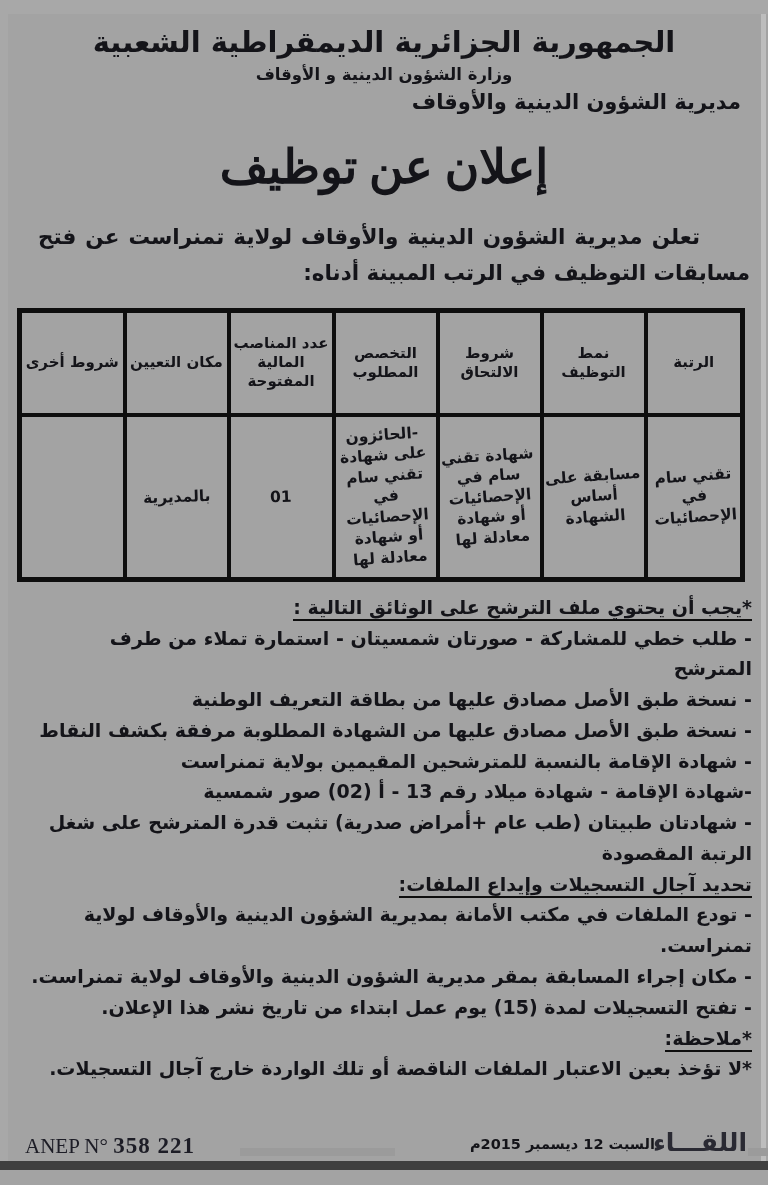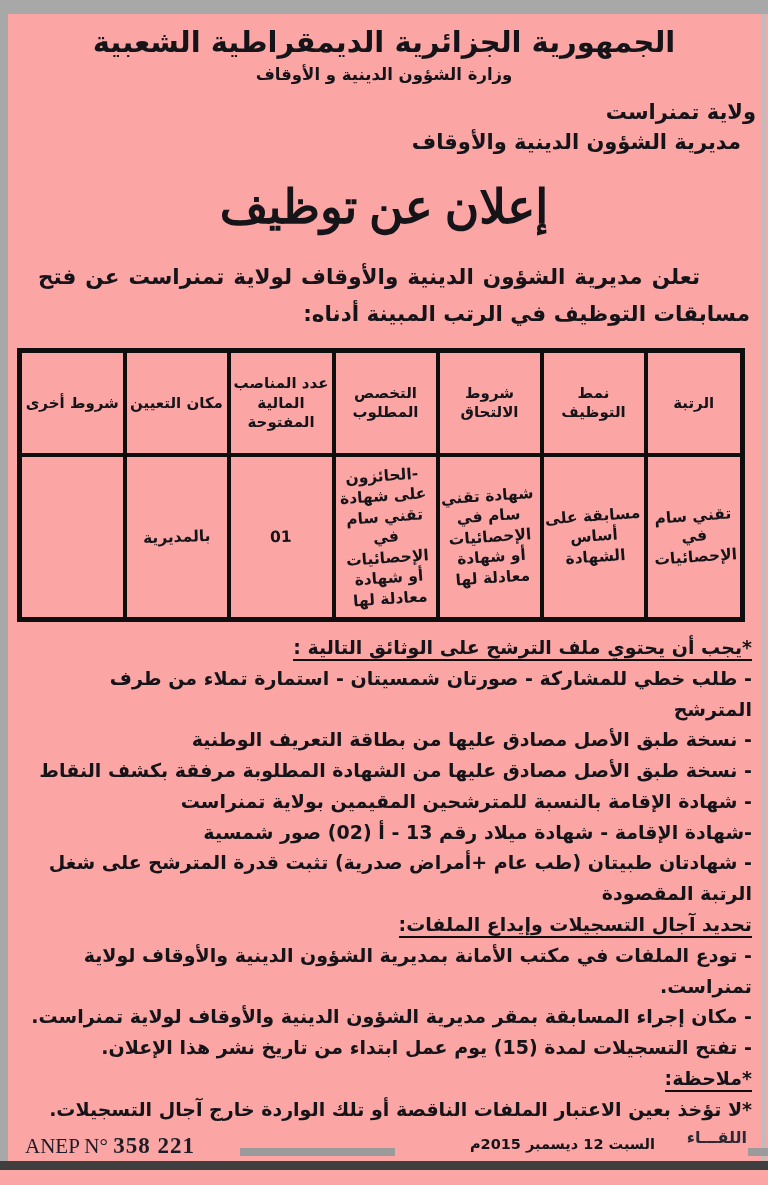--- a/index.html
+++ b/index.html
@@ -2,21 +2,21 @@
 <html lang="ar"><head>
 <meta charset="utf-8">
 <style>
   html,body{margin:0;padding:0;}
   body{
     width:768px;height:1185px;
     background:#ffffff;
     font-family:"DejaVu Sans", sans-serif;
     color:#141419;
   }
-  .page{position:relative;width:768px;height:1185px;background:#fca5a5;overflow:hidden;}
+  .page{position:relative;width:768px;height:1185px;background:#a3a3a3;overflow:hidden;}
   
   .band-top{position:absolute;top:0;left:0;width:768px;height:14px;background:#a8a8a8;}
   .band-left{position:absolute;top:14px;left:0;width:8px;height:1148px;background:#a8a8a8;}
   .band-right{position:absolute;top:14px;left:761px;width:5px;height:1148px;background:#bdbdbd;}
   .band-bottom{position:absolute;top:1161px;left:0;width:768px;height:9px;background:#3f3f3f;}
 
   .content{position:absolute;top:14px;left:8px;width:752px;direction:rtl;}
 
   .republic{margin:10px 30px 0;text-align:center;font-weight:bold;font-size:29px;line-height:1.25;}
   .ministry{margin:4px 0 0;text-align:center;font-weight:bold;font-size:16.5px;line-height:1.3;}
@@ -50,36 +50,35 @@
   .sections{margin:10px 8px 0 18px;font-weight:bold;font-size:19px;line-height:1.62;}
   .sec-heading{text-align:right;}
   .sec-heading .u{border-bottom:2.5px solid #0e0e0e;padding-bottom:1px;}
   .sec-item{text-align:right;}
 
   .footer{position:absolute;top:1128px;left:0;width:768px;height:34px;direction:ltr;}
   .anep{position:absolute;left:25px;top:5px;font-family:"Liberation Serif", serif;font-size:21px;color:#1d1d26;white-space:nowrap;}
   .anep .num{font-weight:bold;font-size:23px;letter-spacing:1px;}
   .bar-left{position:absolute;left:240px;top:20px;width:155px;height:8px;background:#9b9b9b;}
   .issue-date{position:absolute;left:477px;top:8px;width:178px;direction:rtl;text-align:left;font-weight:bold;font-size:14.5px;white-space:nowrap;}
-  .paper-logo{position:absolute;left:655px;top:0;width:92px;direction:rtl;font-weight:bold;font-size:16px;color:#2a2a33;white-space:nowrap;text-align:right;}
+  .paper-logo{position:absolute;left:655px;top:0;width:92px;direction:rtl;font-weight:bold;font-size:25px;color:#2a2a33;white-space:nowrap;text-align:right;}
   .bar-right{position:absolute;left:748px;top:20px;width:20px;height:8px;background:#9b9b9b;}
 </style>
 </head>
 <body>
 
 <div class="page">
   <div class="band-top"></div>
   <div class="band-left"></div>
   <div class="band-right"></div>
   <div class="band-bottom"></div>
 
   <div class="content">
     <div class="republic">الجمهورية الجزائرية الديمقراطية الشعبية</div>
     <div class="ministry">وزارة الشؤون الدينية و الأوقاف</div>
-    <div class="wilaya">ولاية تمنراست</div>
     <div class="directorate">مديرية الشؤون الدينية والأوقاف</div>
     <div class="main-title">إعلان عن توظيف</div>
     <p class="intro">تعلن مديرية الشؤون الدينية والأوقاف لولاية تمنراست عن فتح مسابقات التوظيف في الرتب المبينة أدناه:</p>
 
     <table class="jobs-table">
       <colgroup>
         <col style="width:97px">
           <col style="width:104px">
           <col style="width:104px">
         <col style="width:104px">

